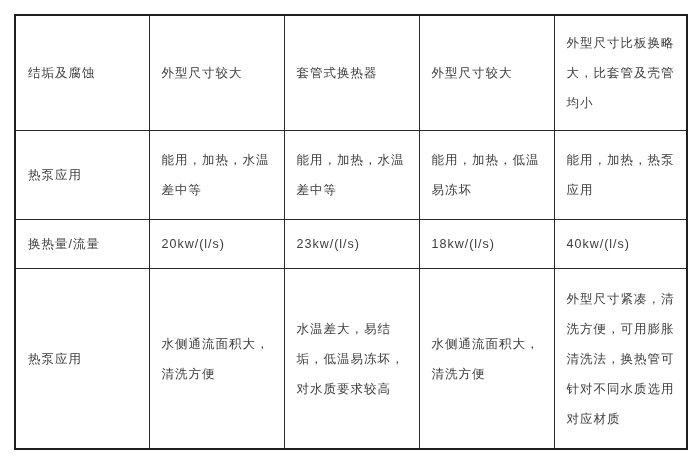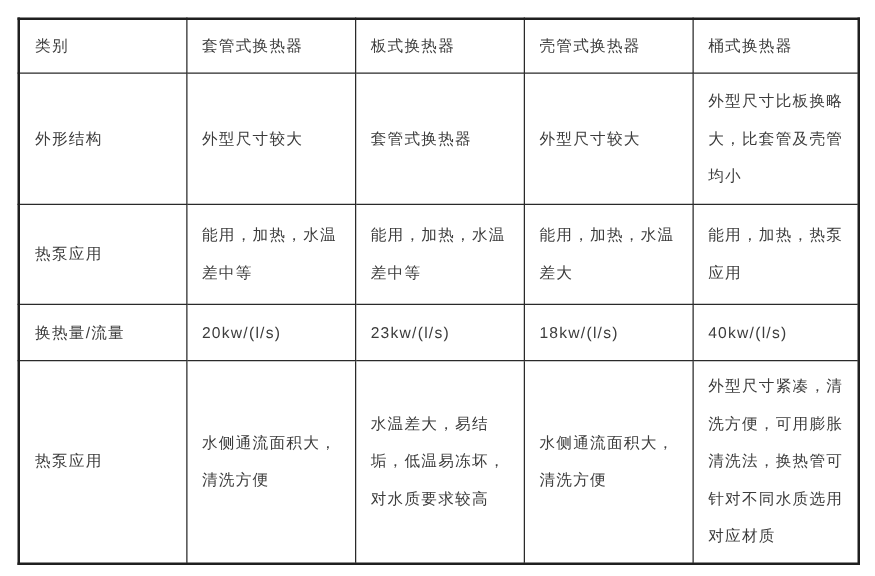--- a/index.html
+++ b/index.html
@@ -49,39 +49,32 @@
 <div class="canvas">
   <table class="cmp">
     <colgroup>
       <col style="width:134px">
       <col style="width:135px">
       <col style="width:135px">
       <col style="width:135px">
       <col style="width:133px">
     </colgroup>
     <tbody>
-      <tr class="r-header">
-        <th>类别</th>
-        <th>套管式换热器</th>
-        <th>板式换热器</th>
-        <th>壳管式换热器</th>
-        <th>桶式换热器</th>
-      </tr>
       <tr class="r-shape">
-        <td>外形结构</td>
+        <td>结垢及腐蚀</td>
         <td>外型尺寸较大</td>
         <td>套管式换热器</td>
         <td>外型尺寸较大</td>
         <td>外型尺寸比板换略大，比套管及壳管均小</td>
       </tr>
       <tr class="r-app">
         <td>热泵应用</td>
         <td>能用，加热，水温差中等</td>
         <td>能用，加热，水温差中等</td>
-        <td>能用，加热，水温差大</td>
+        <td>能用，加热，低温易冻坏</td>
         <td>能用，加热，热泵应用</td>
       </tr>
       <tr class="r-flow">
         <td>换热量/流量</td>
         <td>20kw/(l/s)</td>
         <td>23kw/(l/s)</td>
         <td>18kw/(l/s)</td>
         <td>40kw/(l/s)</td>
       </tr>
       <tr class="r-scale">

